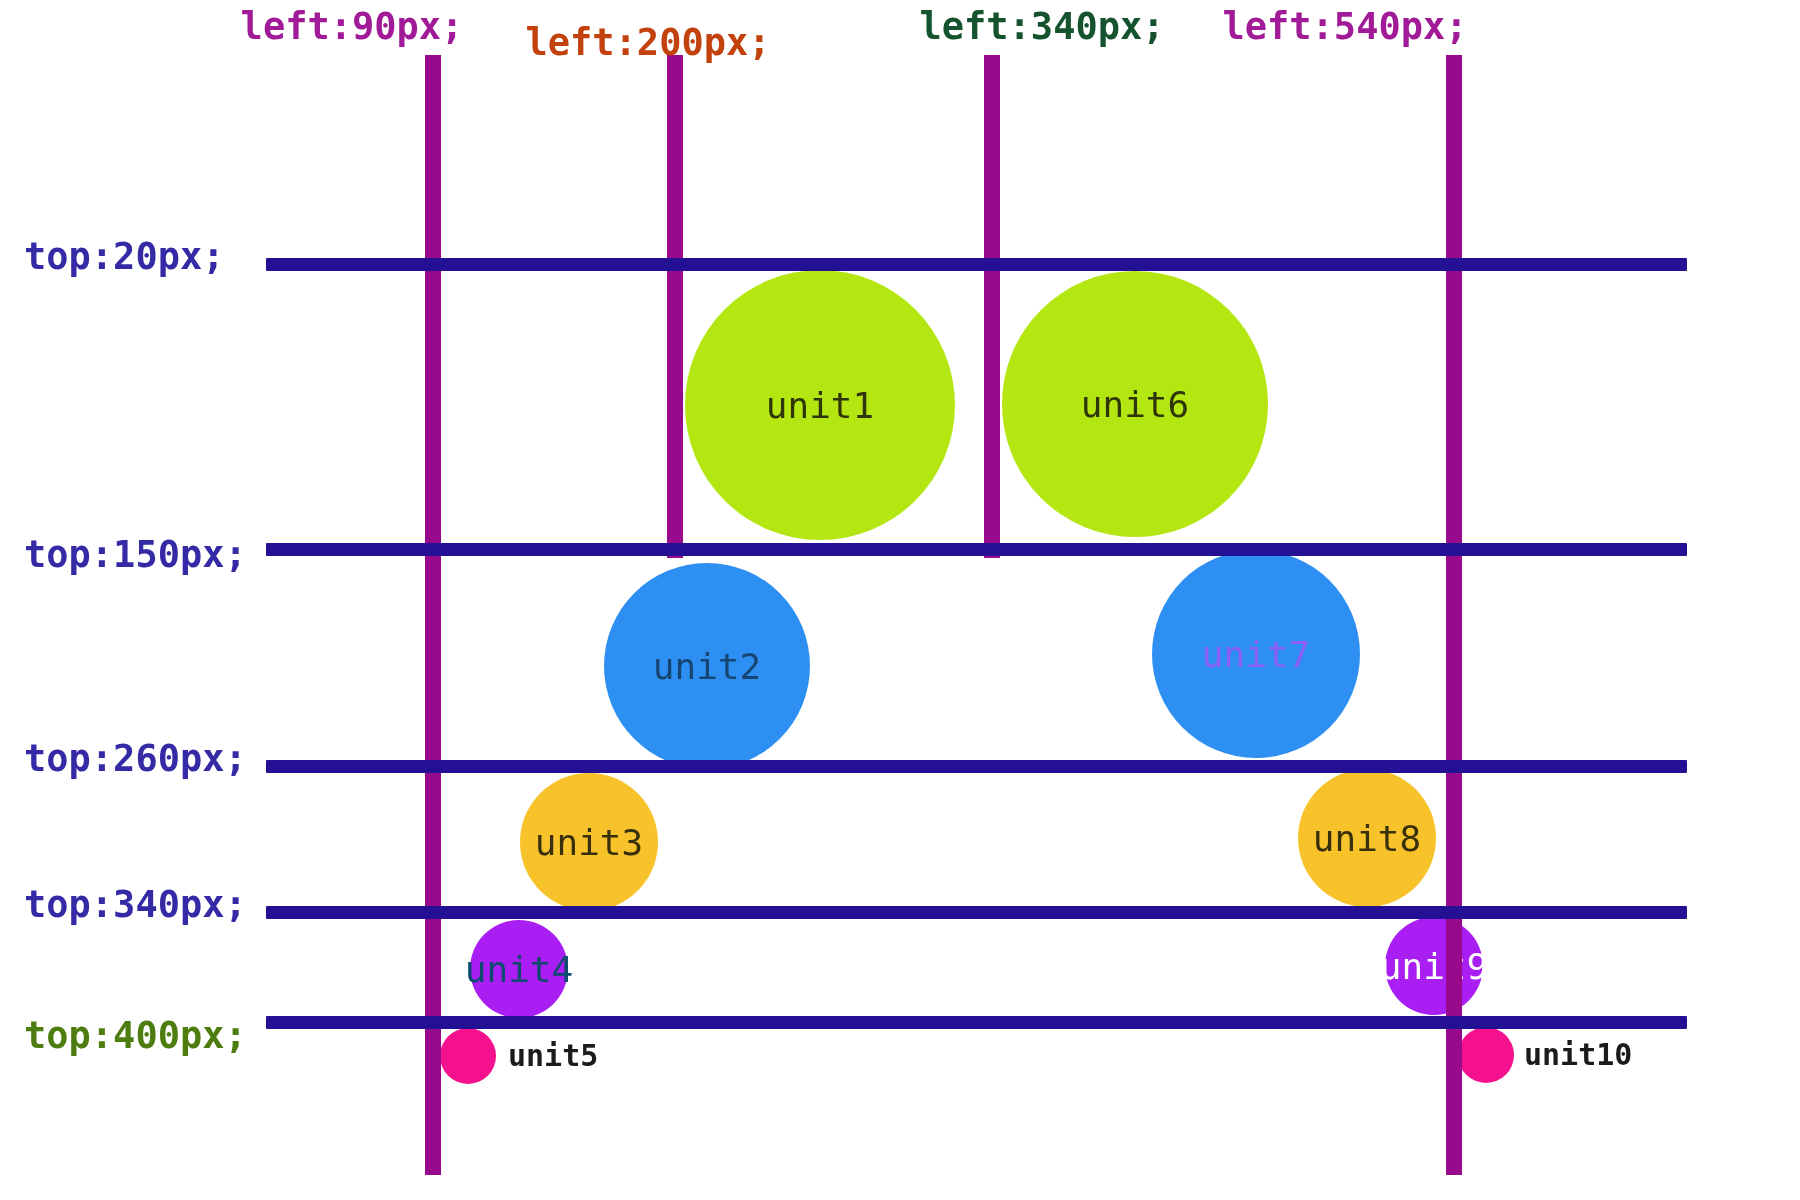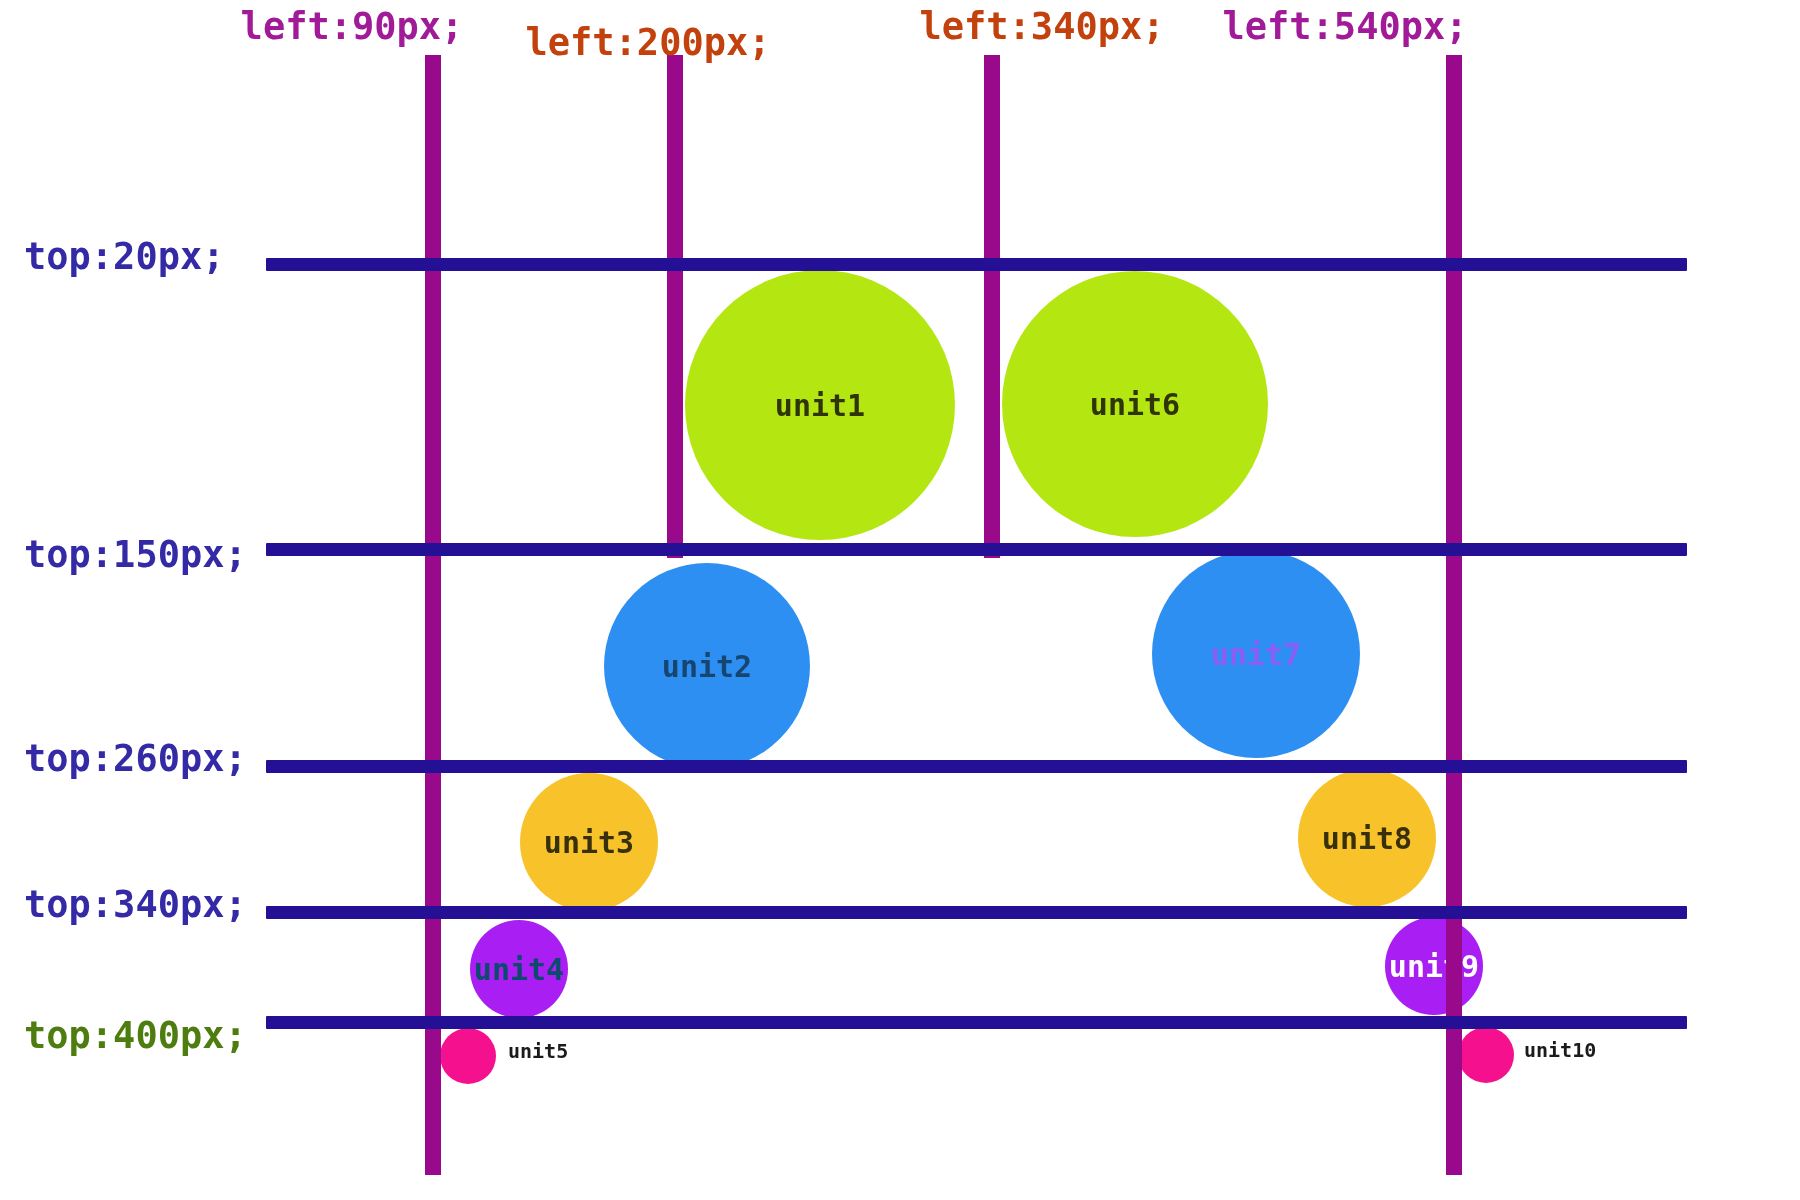--- a/index.html
+++ b/index.html
@@ -42,27 +42,27 @@
     transform: translateX(-50%);
     z-index: 3;
     font-weight: bold;
   }
   .unit {
     position: absolute;
     border-radius: 50%;
     display: flex;
     align-items: center;
     justify-content: center;
-    font-size: 30px;
+    font-size: 36px;
     z-index: 1;
-    font-weight: bold;
+    font-weight: normal;
   }
   .outlabel {
     position: absolute;
-    font-size: 20px;
+    font-size: 30px;
     line-height: 1;
     white-space: pre;
     z-index: 1;
     font-weight: bold;
   }
 </style>
 </head>
 <body>
 
 <div id="stage">
@@ -84,21 +84,21 @@
     <div class="unit" style="left: 1298px; top: 769px; width: 138px; height: 138px; background: transparent; color: rgb(56, 48, 10); z-index: 1;">unit8</div>
     <div class="unit" style="left: 1385px; top: 917px; width: 98px; height: 98px; background: rgb(169, 30, 242);"></div>
     <div class="unit" style="left: 1385px; top: 917px; width: 98px; height: 98px; background: transparent; color: rgb(255, 255, 255); z-index: 1;">unit9</div>
     <div class="unit" style="left: 1458px; top: 1027px; width: 56px; height: 56px; background: rgb(245, 16, 141);"></div>
     <div class="outlabel" style="left: 1524px; top: 1040px; color: rgb(27, 27, 27);">unit10</div>
     <div class="vline" style="left: 425px; top: 55px; height: 1120px; background: rgb(152, 9, 139);"></div>
     <div class="vlabel" style="left: 352px; top: 8px; color: rgb(161, 27, 153);">left:90px;</div>
     <div class="vline" style="left: 667px; top: 55px; height: 503px; background: rgb(152, 9, 139);"></div>
     <div class="vlabel" style="left: 648px; top: 24px; color: #c2410c;">left:200px;</div>
     <div class="vline" style="left: 984px; top: 55px; height: 503px; background: rgb(152, 9, 139);"></div>
-    <div class="vlabel" style="left: 1042px; top: 8px; color: #c2410c;">left:340px;</div>
+    <div class="vlabel" style="left: 1042px; top: 8px; color: #14532d;">left:340px;</div>
     <div class="vline" style="left: 1446px; top: 55px; height: 1120px; background: rgb(152, 9, 139);"></div>
     <div class="vlabel" style="left: 1345px; top: 8px; color: rgb(161, 27, 153);">left:540px;</div>
     <div class="hline" style="left: 266px; top: 258px; width: 1421px; background: rgb(36, 16, 148);"></div>
     <div class="hlabel" style="left: 24px; top: 238px; color: rgb(53, 42, 166);">top:20px;</div>
     <div class="hline" style="left: 266px; top: 543px; width: 1421px; background: rgb(36, 16, 148);"></div>
     <div class="hlabel" style="left: 24px; top: 536px; color: rgb(53, 42, 166);">top:150px;</div>
     <div class="hline" style="left: 266px; top: 760px; width: 1421px; background: rgb(36, 16, 148);"></div>
     <div class="hlabel" style="left: 24px; top: 740px; color: rgb(53, 42, 166);">top:260px;</div>
     <div class="hline" style="left: 266px; top: 906px; width: 1421px; background: rgb(36, 16, 148);"></div>
     <div class="hlabel" style="left: 24px; top: 886px; color: rgb(53, 42, 166);">top:340px;</div>

